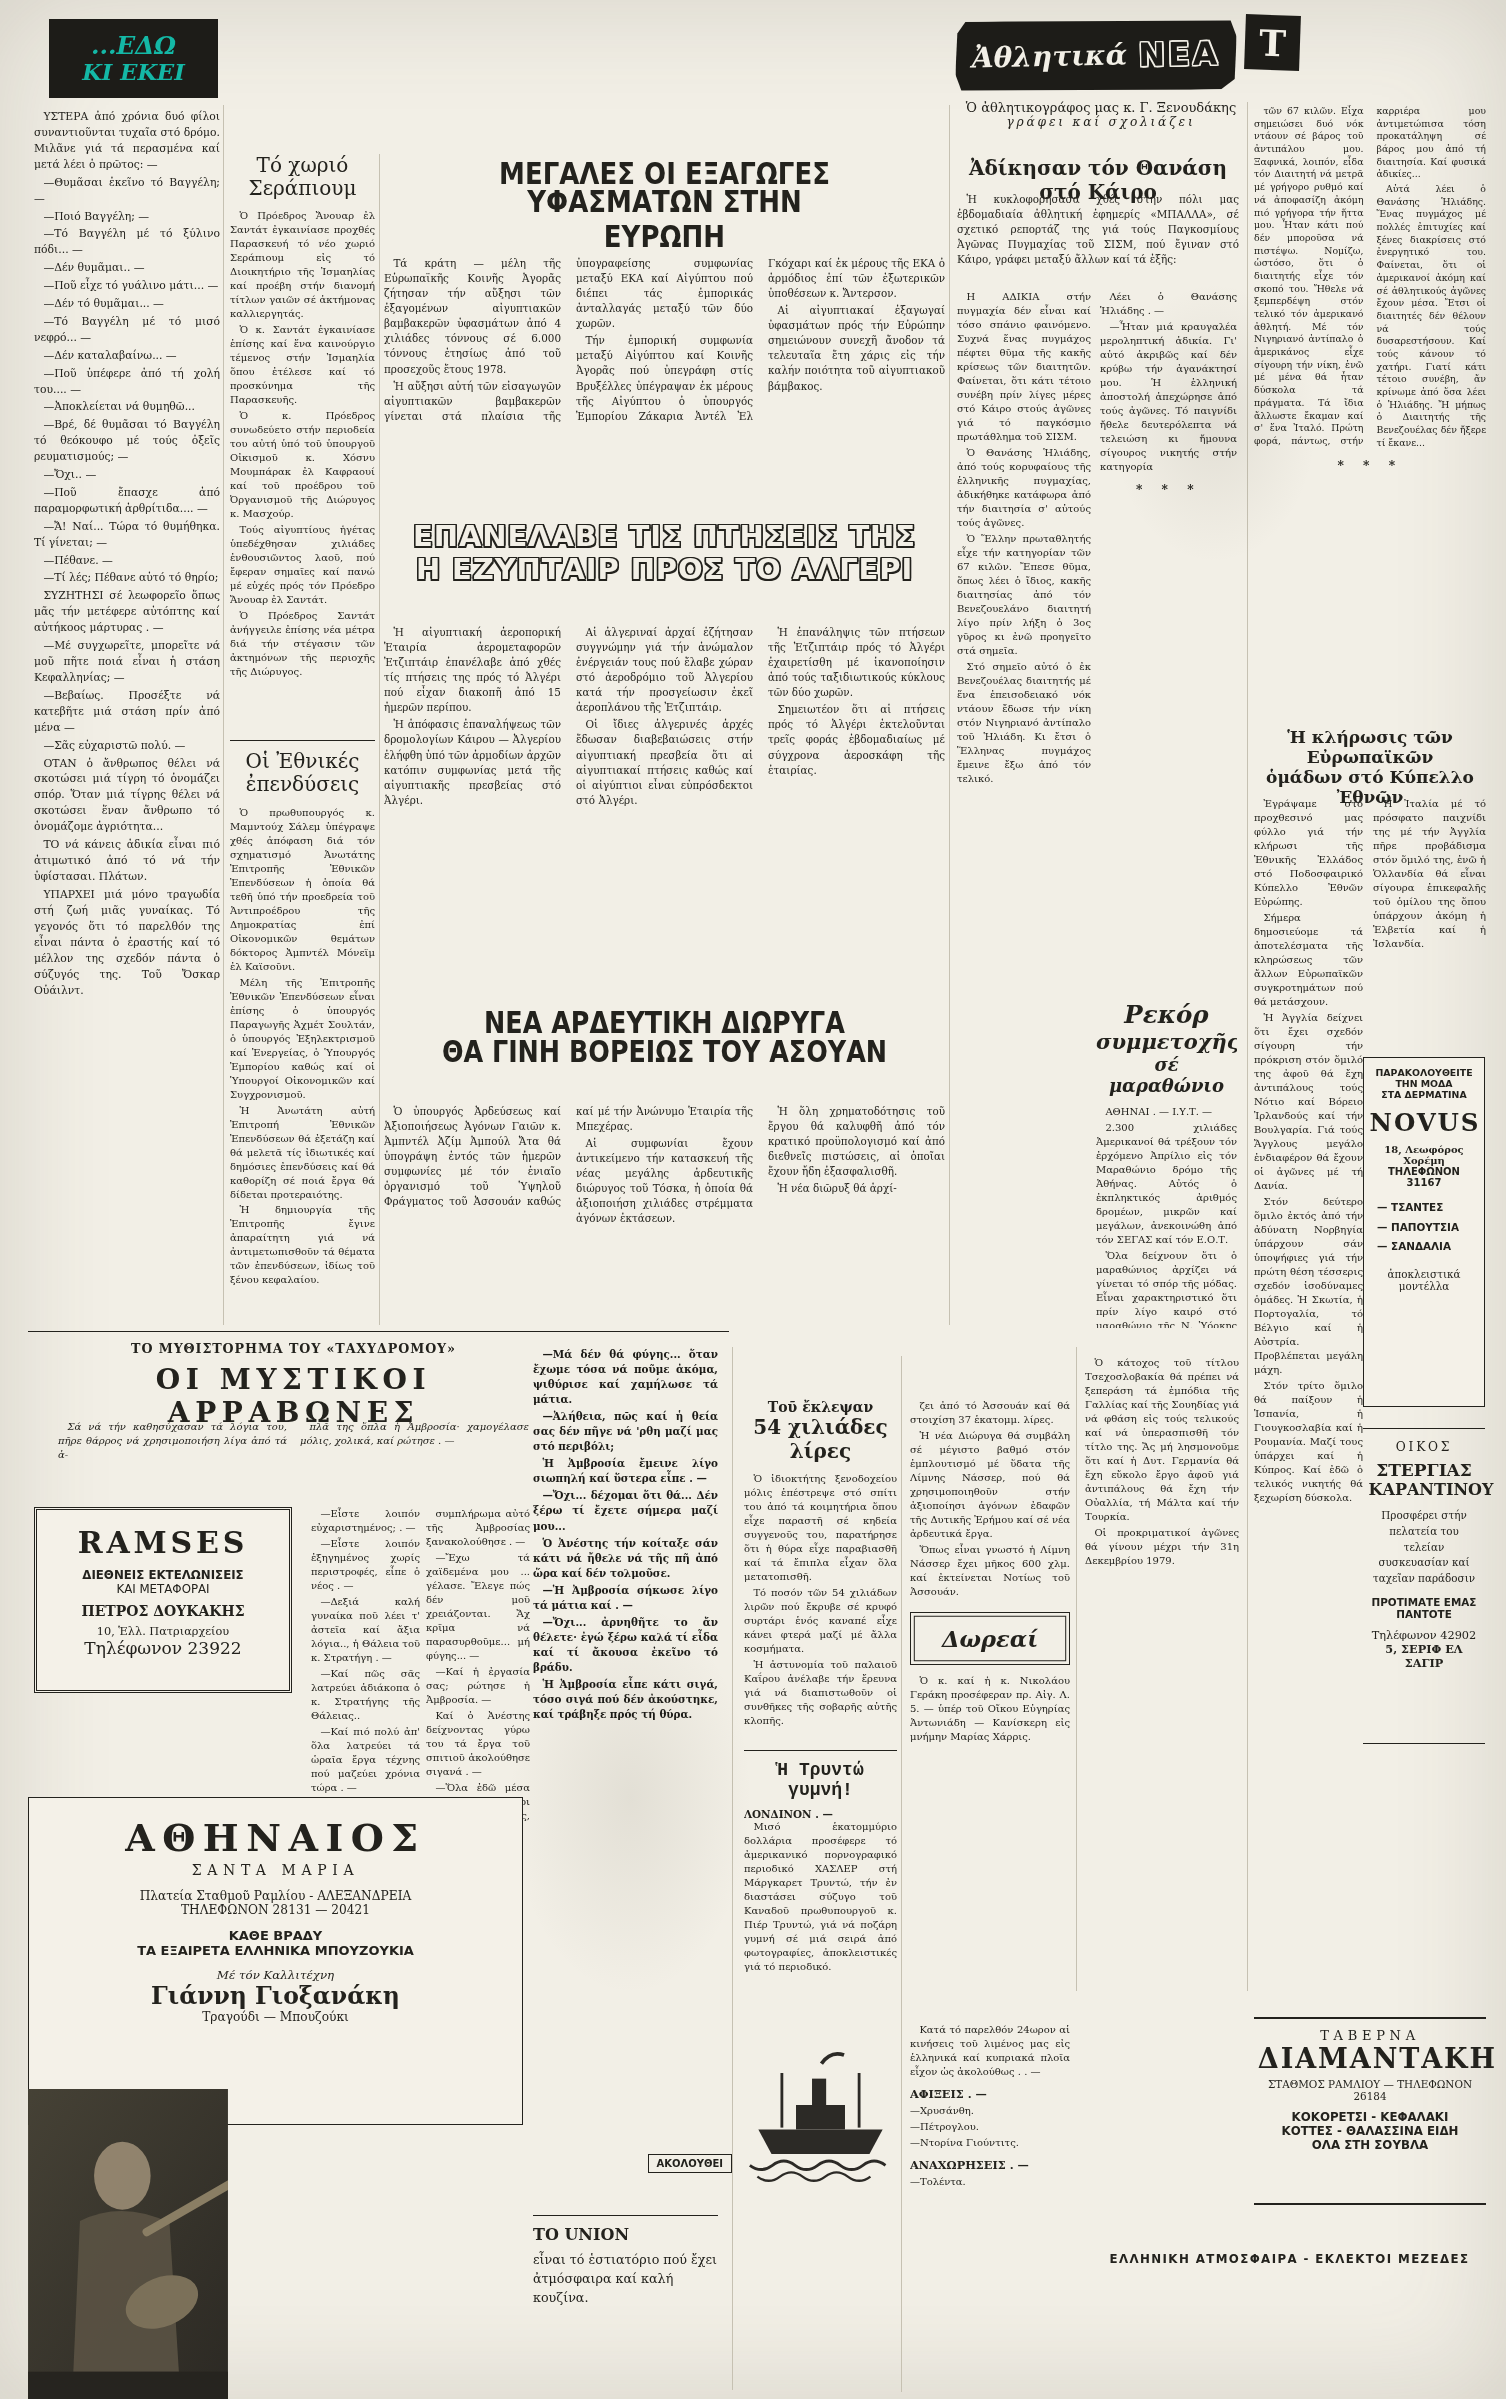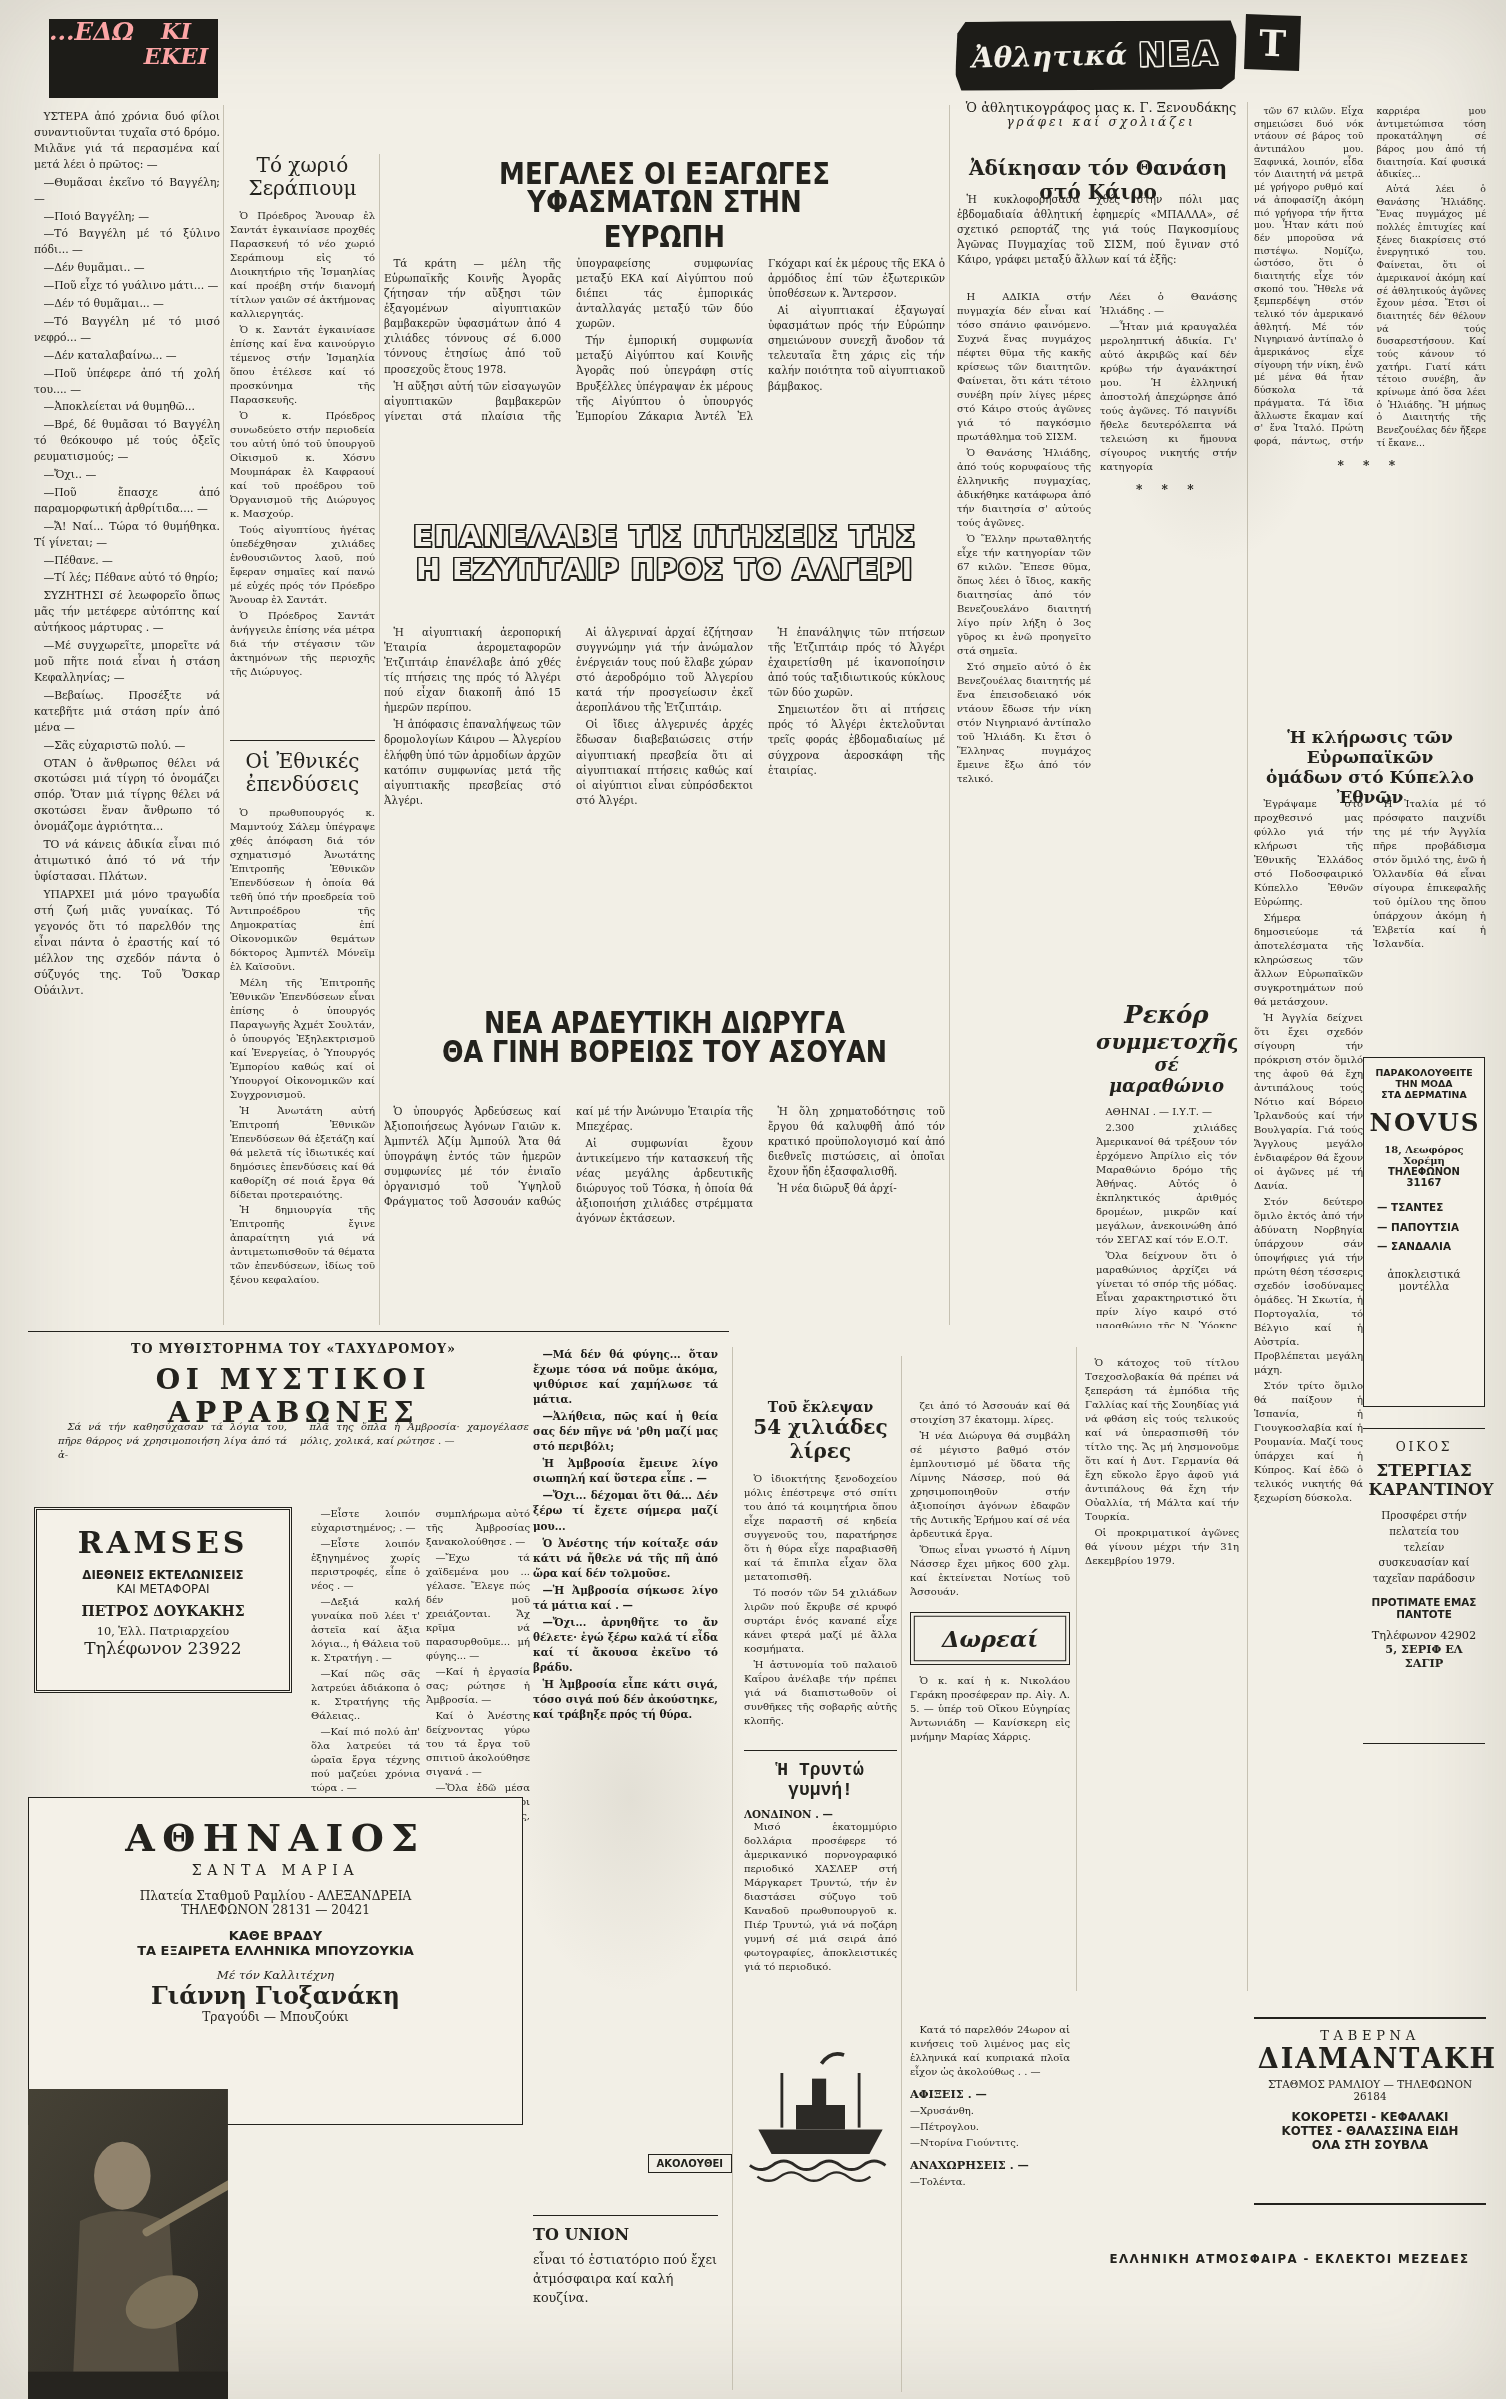--- a/index.html
+++ b/index.html
@@ -47,21 +47,21 @@
   <div class="vr" style="left:379px;top:154px;height:1171px;" data-name="column-rule"></div>
   <div class="vr" style="left:949px;top:105px;height:1220px;" data-name="column-rule"></div>
   <div class="vr" style="left:1247px;top:102px;height:1889px;" data-name="column-rule"></div>
   <div class="vr" style="left:732px;top:1347px;height:1043px;" data-name="column-rule"></div>
   <div class="vr" style="left:901px;top:1356px;height:1036px;" data-name="column-rule"></div>
   <div class="vr" style="left:1076px;top:1347px;height:644px;" data-name="column-rule"></div>
 
   <div class="smudge" style="left:508px;top:1601px;width:245px;height:395px;" data-name="scan-smudge"></div>
   <div class="smudge" style="left:1111px;top:282px;width:207px;height:282px;" data-name="scan-smudge"></div>
 
-  <div class="abs ctr" style="left:49px;top:19px;width:169px;height:79px;background:#1d1c18;color:#fca5a5;display:flex;justify-content:center;" data-name="edo-ki-ekei-banner">
+  <div class="abs ctr" style="left:49px;top:19px;width:169px;height:79px;background:#1d1c18;color:#14b8a6;display:flex;flex-direction:column;justify-content:center;" data-name="edo-ki-ekei-banner">
     <div style="font-style:italic;font-weight:bold;font-size:24.5px;line-height:1.1;" data-name="edo-banner-line1">...ΕΔΩ</div>
     <div style="font-style:italic;font-weight:bold;font-size:22.6px;line-height:1.1;" data-name="edo-banner-line2">ΚΙ ΕΚΕΙ</div>
   </div>
 
   <section class="abs clip bt s115" style="left:34px;top:109px;width:186px;height:889px;" data-name="column-edo-ki-ekei">
     <div data-name="edo-column-body">
         <p data-name="dialogue-line">ΥΣΤΕΡΑ ἀπό χρόνια δυό φίλοι συναντιοῦνται τυχαῖα στό δρόμο. Μιλᾶνε γιά τά περασμένα καί μετά λέει ὁ πρῶτος: —</p>
         <p data-name="dialogue-line">—Θυμᾶσαι ἐκεῖνο τό Βαγγέλη; —</p>
         <p data-name="dialogue-line">—Ποιό Βαγγέλη; —</p>
         <p data-name="dialogue-line">—Τό Βαγγέλη μέ τό ξύλινο πόδι... —</p>
@@ -328,21 +328,21 @@
       <rect y="300" width="212" height="30" fill="#26241f"></rect>
     </svg>
   </div>
 
   <section class="abs clip" style="left:744px;top:1399px;width:153px;height:343px;" data-name="article-kleftes">
     <div class="ctr" style="font-size:14px;font-weight:bold;" data-name="kleftes-headline-line1">Τοῦ ἔκλεψαν</div>
     <div class="ctr" style="font-size:20px;font-weight:bold;margin-bottom:9.4px;" data-name="kleftes-headline-line2">54 χιλιάδες λίρες</div>
     <div class="bt s105" data-name="kleftes-body">
         <p data-name="article-paragraph">Ὁ ἰδιοκτήτης ξενοδοχείου μόλις ἐπέστρεψε στό σπίτι του ἀπό τά κοιμητήρια ὅπου εἶχε παραστῆ σέ κηδεία συγγενοῦς του, παρατήρησε ὅτι ἡ θύρα εἶχε παραβιασθῆ καί τά ἔπιπλα εἶχαν ὅλα μετατοπισθῆ.</p>
         <p data-name="article-paragraph">Τό ποσόν τῶν 54 χιλιάδων λιρῶν πού ἔκρυβε σέ κρυφό συρτάρι ἑνός καναπέ εἶχε κάνει φτερά μαζί μέ ἄλλα κοσμήματα.</p>
-        <p data-name="article-paragraph">Ἡ ἀστυνομία τοῦ παλαιοῦ Καΐρου ἀνέλαβε τήν πρέπει γιά νά διαπιστωθοῦν οἱ συνθῆκες τῆς σοβαρῆς αὐτῆς κλοπῆς.</p>
+        <p data-name="article-paragraph">Ἡ ἀστυνομία τοῦ παλαιοῦ Καΐρου ἀνέλαβε τήν ἔρευνα γιά νά διαπιστωθοῦν οἱ συνθῆκες τῆς σοβαρῆς αὐτῆς κλοπῆς.</p>
       </div>
   </section>
 
   <section class="abs clip" style="left:744px;top:1750px;width:153px;height:258px;border-top:1.9px solid #23221d;padding-top:9.4px;" data-name="article-tryto">
     <h3 class="ctr" style="font-size:18px;font-weight:bold;margin-bottom:7.5px;font-family:Liberation Mono, monospace;" data-name="tryto-headline">Ἡ Τρυντώ γυμνή!</h3>
     <div class="dateline" style="font-size:10.4px;" data-name="tryto-dateline">ΛΟΝΔΙΝΟΝ . —</div>
     <div class="bt s105" data-name="tryto-body">
         <p data-name="article-paragraph">Μισό ἑκατομμύριο δολλάρια προσέφερε τό ἀμερικανικό πορνογραφικό περιοδικό ΧΑΣΛΕΡ στή Μάργκαρετ Τρυντώ, τήν ἐν διαστάσει σύζυγο τοῦ Καναδοῦ πρωθυπουργοῦ κ. Πιέρ Τρυντώ, γιά νά ποζάρη γυμνή σέ μιά σειρά ἀπό φωτογραφίες, ἀποκλειστικές γιά τό περιοδικό.</p>
       </div>
   </section>

